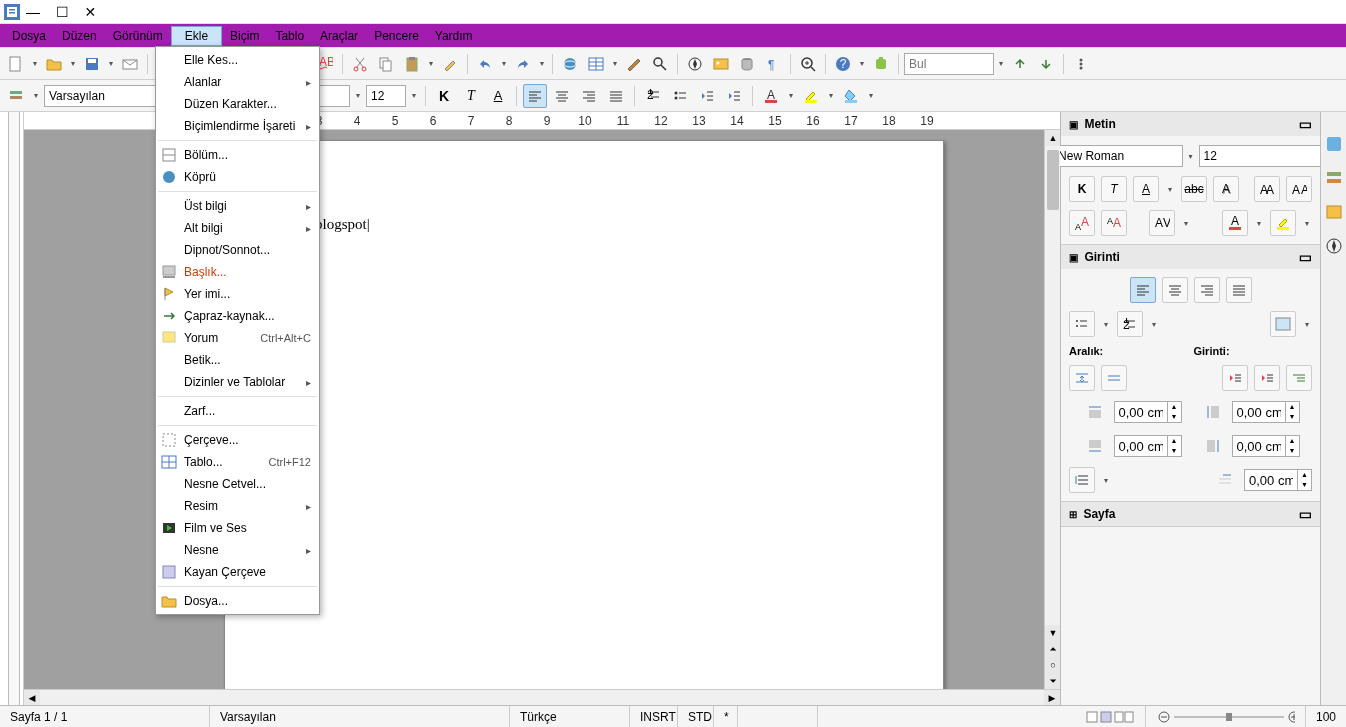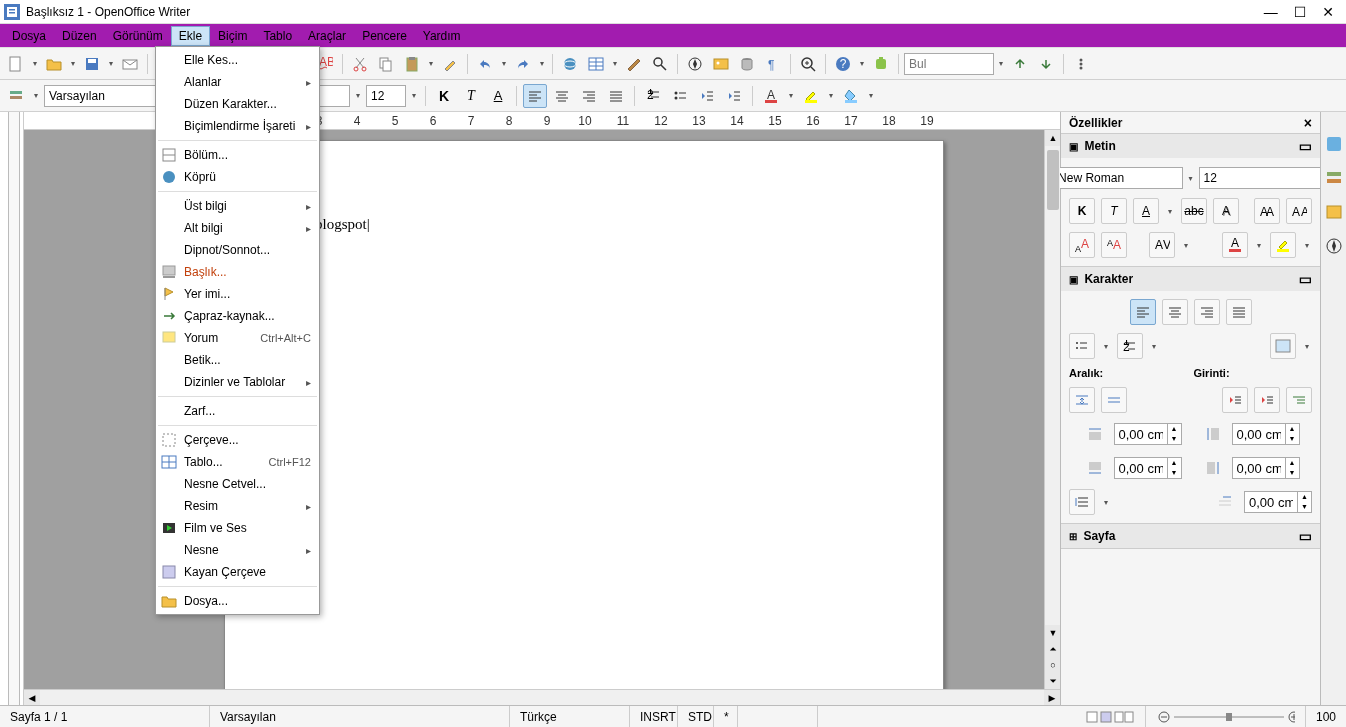--- a/index.html
+++ b/index.html
@@ -4,21 +4,21 @@
 <style>
 * { margin: 0; padding: 0; box-sizing: border-box; font-family: "Segoe UI", Tahoma, sans-serif; font-size: 12px; }
 body { background: #f0f0f0; width: 1346px; height: 727px; overflow: hidden; position: relative; display: flex; flex-direction: column; }
 .titlebar { height: 24px; background: #fff; display: flex; align-items: center; padding: 0 4px; border-bottom: 1px solid #ddd; }
 .titlebar .app-icon { width: 16px; height: 16px; margin-right: 6px; }
 .titlebar .title { flex: 1; font-size: 12px; }
 .titlebar .win-controls { display: flex; gap: 16px; margin-right: 8px; }
 .titlebar .win-controls span { font-size: 14px; cursor: pointer; }
 .menubar { height: 24px; background: #a21caf; display: flex; align-items: center; padding: 0 4px; border-bottom: 1px solid #e0e0e0; }
 .menubar .menu-item { padding: 3px 8px; cursor: pointer; }
-.menubar .menu-item.active { background: #cce4f7; border: 1px solid #7aa7d0; padding: 2px 7px; }
+.menubar .menu-item.active { background: #cce4f7; border: 1px solid #7aa7d0; padding: 2px 13px; }
 .toolbar { height: 32px; background: #f5f5f5; display: flex; align-items: center; padding: 0 4px; border-bottom: 1px solid #d0d0d0; gap: 2px; }
 .tbtn { width: 24px; height: 24px; display: flex; align-items: center; justify-content: center; cursor: pointer; border-radius: 2px; }
 .tsep { width: 1px; height: 20px; background: #ccc; margin: 0 3px; }
 .tarrow { width: 10px; height: 24px; display:flex; align-items:center; justify-content:center; font-size:8px; color:#555; cursor:pointer;}
 .format-bar { height: 32px; background: #f5f5f5; display: flex; align-items: center; padding: 0 4px; border-bottom: 1px solid #d0d0d0; gap: 3px; }
 .fselect { height: 22px; border: 1px solid #aaa; background: #fff; padding: 0 4px; font-size: 12px; }
 .fselect.style { width: 130px; }
 .fselect.font { width: 160px; }
 .fselect.size { width: 40px; }
 .search-input { width: 90px; height: 22px; border: 1px solid #aaa; padding: 0 4px; font-size: 12px; color: #888; }
@@ -75,21 +75,20 @@
 
 <div class="titlebar">
   <span class="app-icon">
     <svg width="16" height="16" viewBox="0 0 16 16">
         <rect width="16" height="16" fill="#4a7ac0"></rect>
         <rect x="3" y="3" width="10" height="10" fill="#fff"></rect>
         <rect x="5" y="5" width="6" height="1.5" fill="#4a7ac0"></rect>
         <rect x="5" y="8" width="6" height="1.5" fill="#4a7ac0"></rect>
       </svg>
   </span>
-  <span class="title">Başlıksız 1 - OpenOffice Writer</span>
   <div class="win-controls">
     <span>—</span>
     <span>☐</span>
     <span>✕</span>
   </div>
 </div>
 
 <div class="menubar">
   <span class="menu-item">Dosya</span>
   <span class="menu-item">Düzen</span>
@@ -441,24 +440,20 @@
         <div class="arr" style="bottom:0">⏷</div>
       </div>
     </div>
     <div class="hscroll-bar">
       <div class="arr" style="left:0">◀</div>
       <div class="arr" style="right:0">▶</div>
     </div>
   </div>
 
   <div class="side-panel">
-    <div class="side-header">
-      <span>Özellikler</span>
-      <span class="close">×</span>
-    </div>
 
     <div class="side-section">
       <div class="side-section-head">
         <span class="exp">▣</span>
         <span>Metin</span>
         <span class="tool">▭</span>
       </div>
       <div class="side-body">
         <div class="side-row">
           <input class="side-input" style="flex: 3 1 0%;" value="Times New Roman">
@@ -527,21 +522,21 @@
               </svg>
             </div>
           <div class="tarrow">▾</div>
         </div>
       </div>
     </div>
 
     <div class="side-section">
       <div class="side-section-head">
         <span class="exp">▣</span>
-        <span>Karakter</span>
+        <span>Girinti</span>
         <span class="tool">▭</span>
       </div>
       <div class="side-body">
         <div class="side-row">
           <div class="sbtn active">
               <svg width="14" height="12">
                 <line x1="1" y1="2" x2="13" y2="2" stroke="#333"></line>
                 <line x1="1" y1="5" x2="9" y2="5" stroke="#333"></line>
                 <line x1="1" y1="8" x2="13" y2="8" stroke="#333"></line>
                 <line x1="1" y1="11" x2="9" y2="11" stroke="#333"></line>

